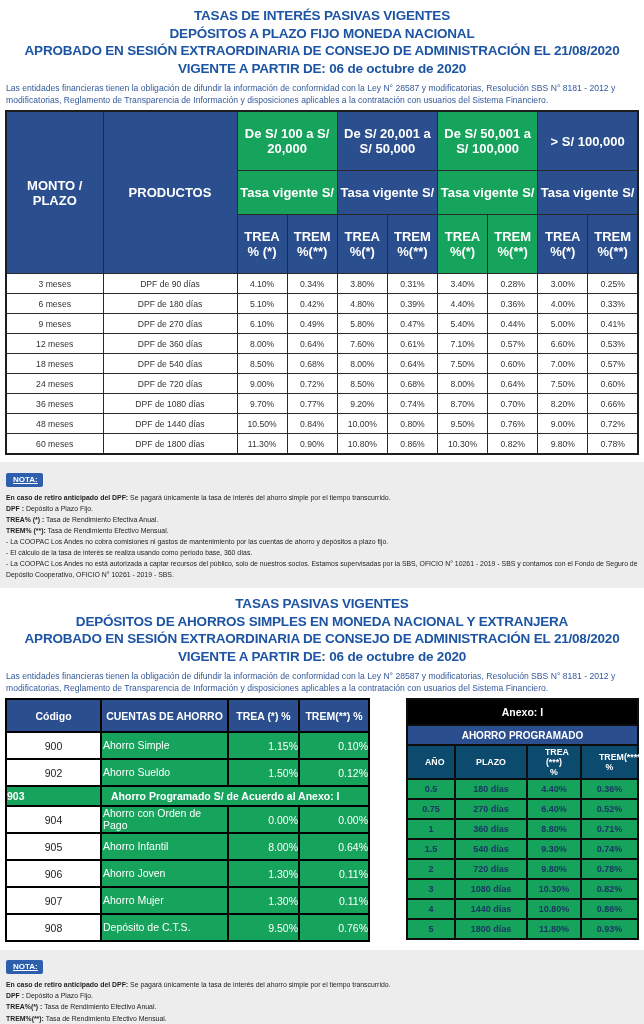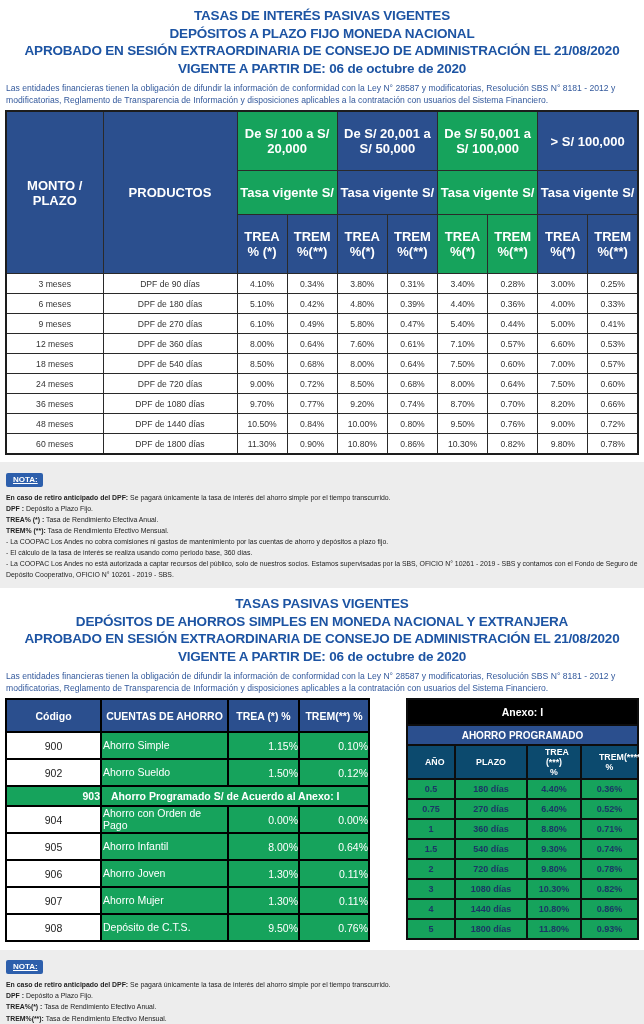--- a/index.html
+++ b/index.html
@@ -34,21 +34,21 @@
   
   .tables-row { display: flex; align-items: flex-start; margin: 4px 5px 0 5px; }
   .tbl2 { width: 365px; table-layout: fixed; border: 2px solid #0d0d0d; }
   .tbl2 th, .tbl2 td { border: 2px solid #000000; vertical-align: middle; }
   .tbl2 thead th { background: #2B4F8E; color: #fff; font-weight: bold; font-size: 10.5px; height: 33px; text-align: center; }
   .tbl2 td { height: 27px; font-size: 10.5px; }
   .tbl2 td.code { background: #fff; color: #222; text-align: center; }
   .tbl2 td.acct { background: #16A35C; color: #fff; text-align: left; padding-left: 1px; line-height: 1.1; margin-left: 28px; }
   .tbl2 td.rate { background: #16A35C; color: #fff; text-align: right; }
   .tbl2 .r903 td { height: 20px; background: #16A35C; color: #fff; font-weight: bold; }
-  .tbl2 .r903 td.code { text-align: right; padding-left: 36px; }
+  .tbl2 .r903 td.code { text-align: left; }
   .tbl2 .r903 td.span { text-align: left; padding-left: 9px; }
   .c2-cod { width: 95px; } .c2-acct { width: 127px; } .c2-trea { width: 71px; }
 
   .tbl3 { width: 233px; table-layout: fixed; border: 2px solid #0d0d0d; margin-left: 36px; }
   .tbl3 th, .tbl3 td { border: 2px solid #0d0d0d; vertical-align: middle; text-align: center; }
   .tbl3 .anexo-title th { background: #000000; color: #fff; font-weight: bold; font-size: 10.5px; height: 26px; }
   .tbl3 .anexo-sub th { background: #2B4F8E; color: #fff; font-weight: bold; font-size: 10px; height: 20px; }
   .tbl3 .anexo-cols th { background: #0c4a6e; color: #fff; font-weight: bold; font-size: 8.8px; height: 34px; padding: 0 17px; }
   .tbl3 tbody td { background: #16A35C; color: #1C3667; font-weight: bold; font-size: 9px; height: 20px; }
   .c3-ano { width: 48px; } .c3-plz { width: 72px; } .c3-trea { width: 54px; }

